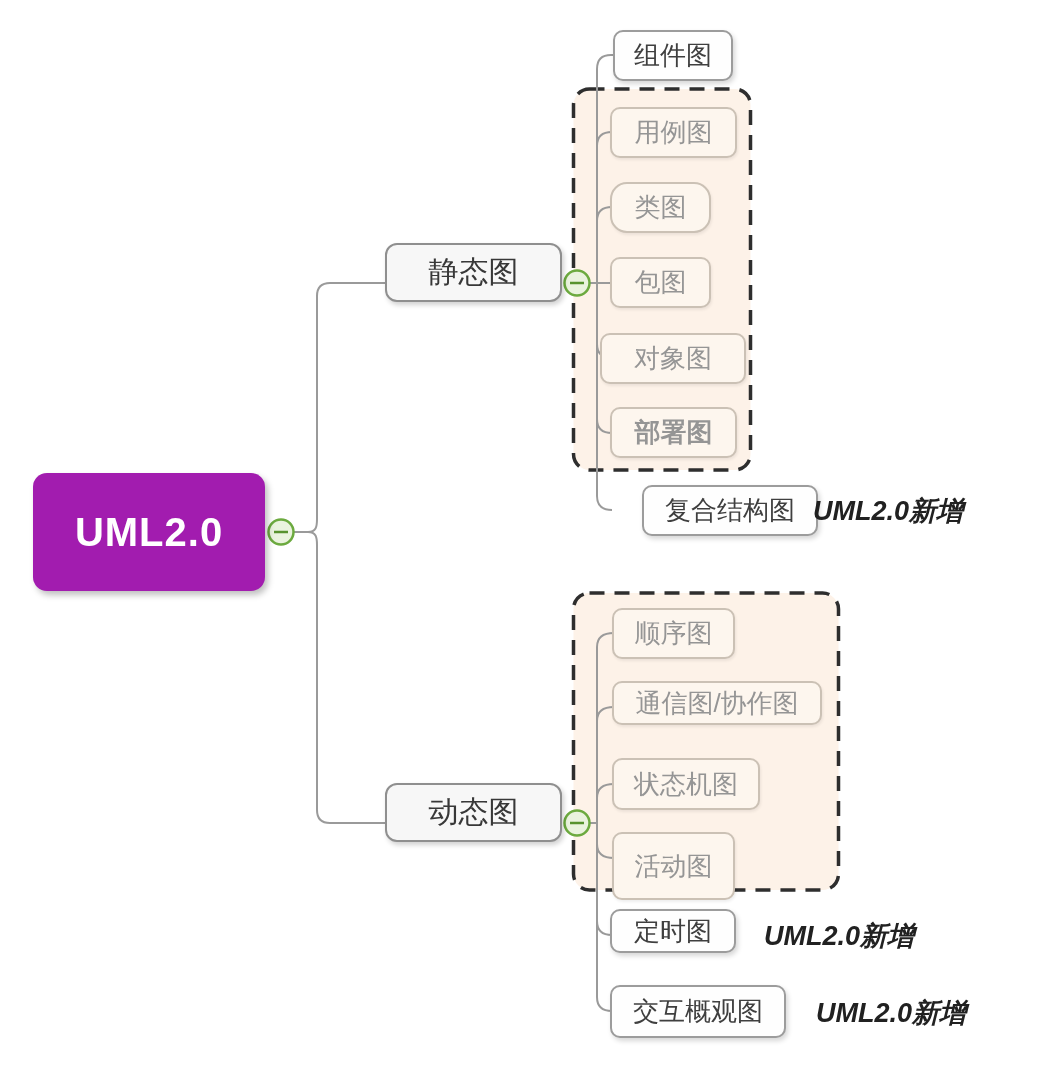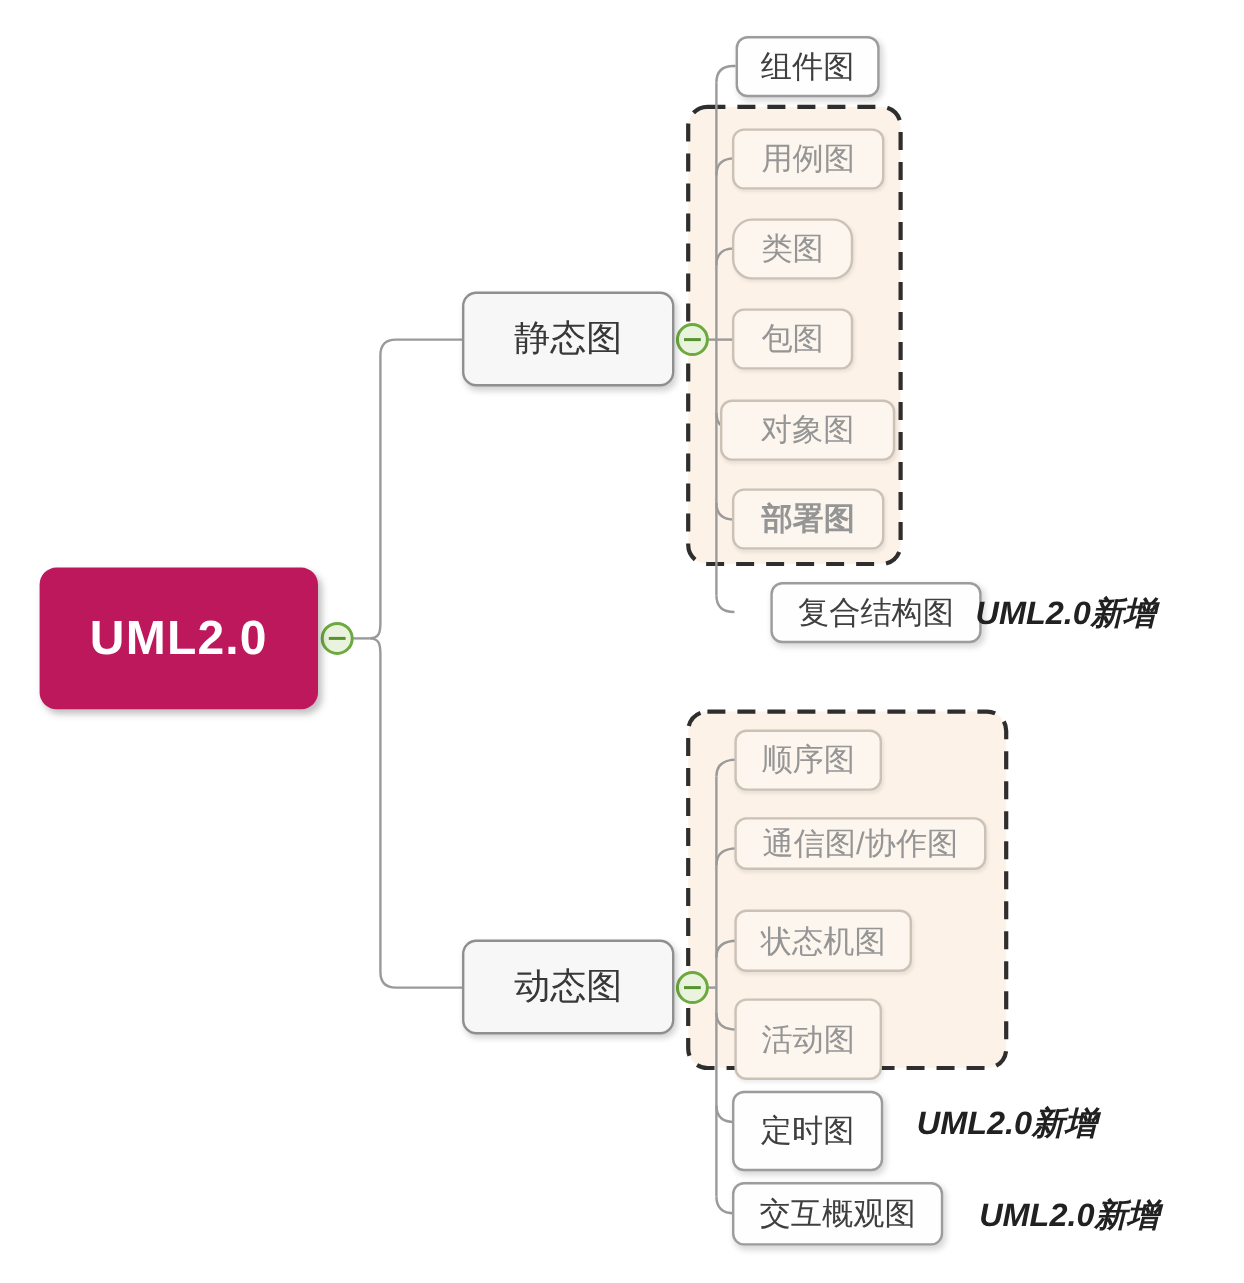--- a/index.html
+++ b/index.html
@@ -24,30 +24,30 @@
     position: absolute;
     z-index: 2;
     display: flex;
     align-items: center;
     justify-content: center;
     box-sizing: border-box;
     white-space: nowrap;
   }
   .node-root {
     left: 33px; top: 473px; width: 232px; height: 118px;
-    background: #be185d;
+    background: #a21caf;
     border-radius: 14px;
     color: #ffffff;
     font-size: 40px;
     font-weight: bold;
     letter-spacing: 1px;
     box-shadow: 3px 4px 6px rgba(0,0,0,0.25);
   }
   .node-branch {
-    width: 177px; height: 79px;
+    width: 177px; height: 59px;
     background: #f7f7f7;
     border: 2px solid #8f8f8f;
     border-radius: 12px;
     color: #383838;
     font-size: 30px;
     box-shadow: 2px 3px 5px rgba(0,0,0,0.18);
   }
   .node-white {
     background: #fefefe;
     border: 2px solid #9c9c9c;
@@ -136,19 +136,19 @@
   <div class="node node-peach" style="left:610px; top:407px; width:127px; height:51px;font-weight:bold;">部署图</div>
 
   <div class="node node-white" style="left:610px; top:485px; width:176px; height:51px;margin-left:32px;">复合结构图</div>
   <div class="annotation" style="left:813px; top:493px;">UML2.0新增</div>
 
   <div class="node node-peach" style="left:612px; top:608px; width:123px; height:51px;">顺序图</div>
   <div class="node node-peach" style="left:612px; top:681px; width:210px; height:44px;">通信图/协作图</div>
   <div class="node node-peach" style="left:612px; top:758px; width:148px; height:52px;">状态机图</div>
   <div class="node node-peach" style="left:612px; top:832px; width:123px; height:68px;">活动图</div>
 
-  <div class="node node-white" style="left:610px; top:909px; width:126px; height:67px;">定时图</div>
+  <div class="node node-white" style="left:610px; top:909px; width:126px; height:44px;">定时图</div>
   <div class="annotation" style="left:764px; top:918px;">UML2.0新增</div>
 
   <div class="node node-white" style="left:610px; top:985px; width:176px; height:53px;">交互概观图</div>
   <div class="annotation" style="left:816px; top:995px;">UML2.0新增</div>
 
 </div>
 
 </body></html>

